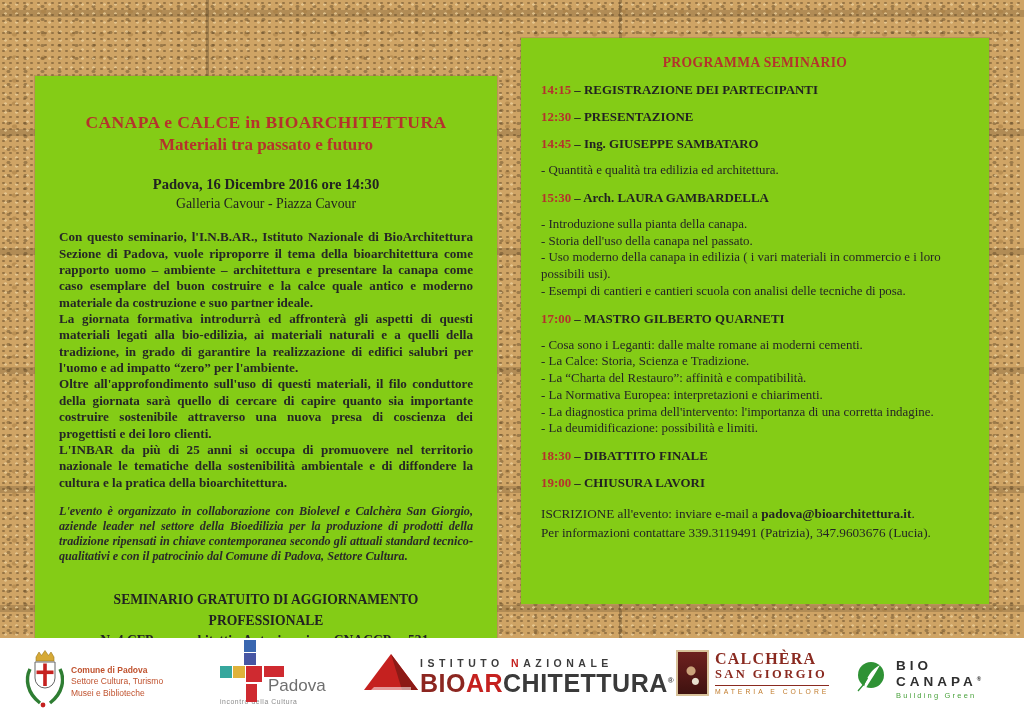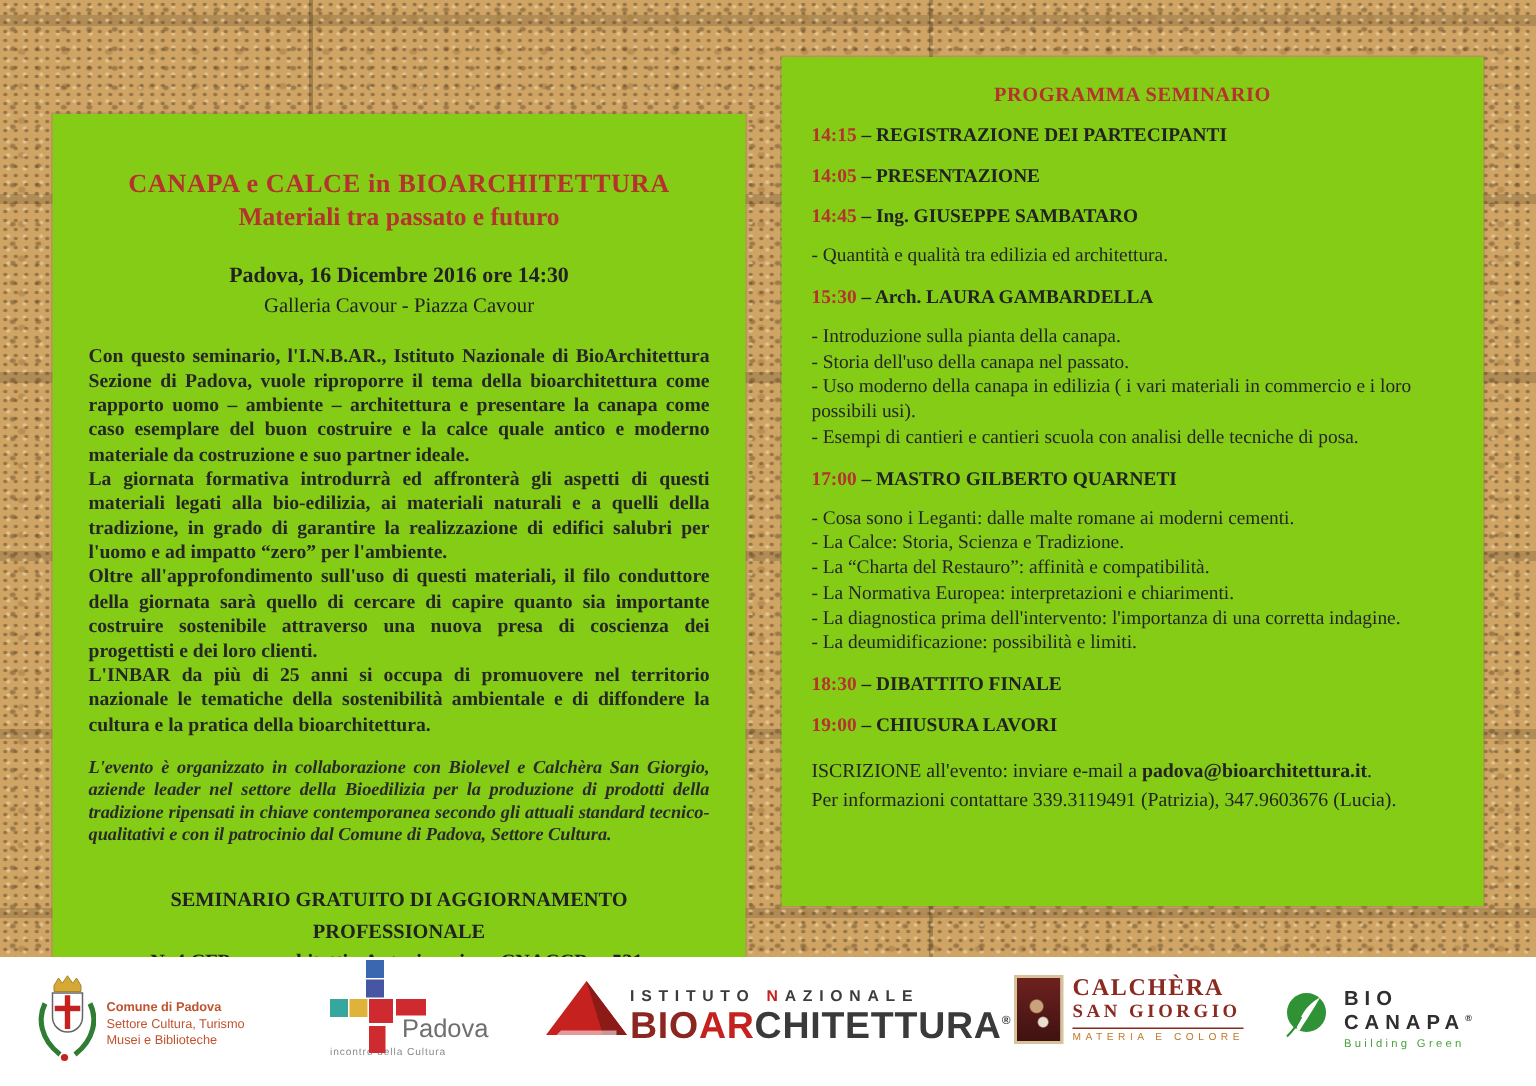--- a/index.html
+++ b/index.html
@@ -101,21 +101,21 @@
     <div>SEMINARIO GRATUITO DI AGGIORNAMENTO PROFESSIONALE</div>
     <div>N. 4 CFP per architetti - Autorizzazione CNACCP n. 531.</div>
   </div>
 </div>
 
 <div class="panel panel-right">
   <div class="prog-header">PROGRAMMA SEMINARIO</div>
 
   <div class="shead"><span class="time">14:15</span> <span>– REGISTRAZIONE DEI PARTECIPANTI</span></div>
 
-  <div class="shead"><span class="time">14:05</span> <span>– PRESENTAZIONE</span></div>
+  <div class="shead"><span class="time">12:30</span> <span>– PRESENTAZIONE</span></div>
 
   <div class="shead"><span class="time">14:45</span> <span>– Ing. GIUSEPPE SAMBATARO</span></div>
   <div class="bullets">
     <div>- Quantità e qualità tra edilizia ed architettura.</div>
   </div>
 
   <div class="shead"><span class="time">15:30</span> <span>– Arch. LAURA GAMBARDELLA</span></div>
   <div class="bullets">
     <div>- Introduzione sulla pianta della canapa.</div>
     <div>- Storia dell'uso della canapa nel passato.</div>

